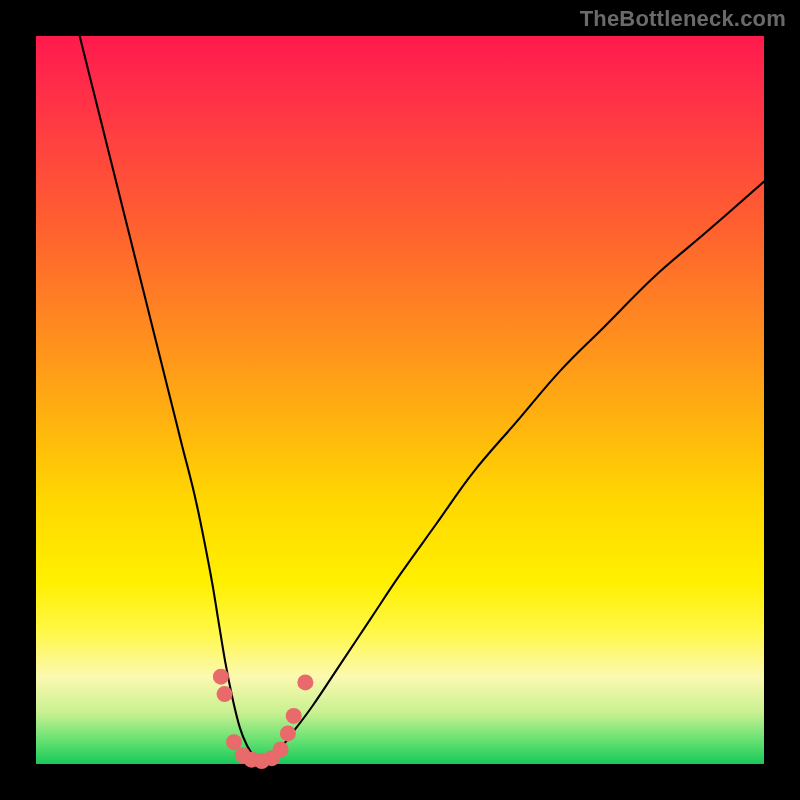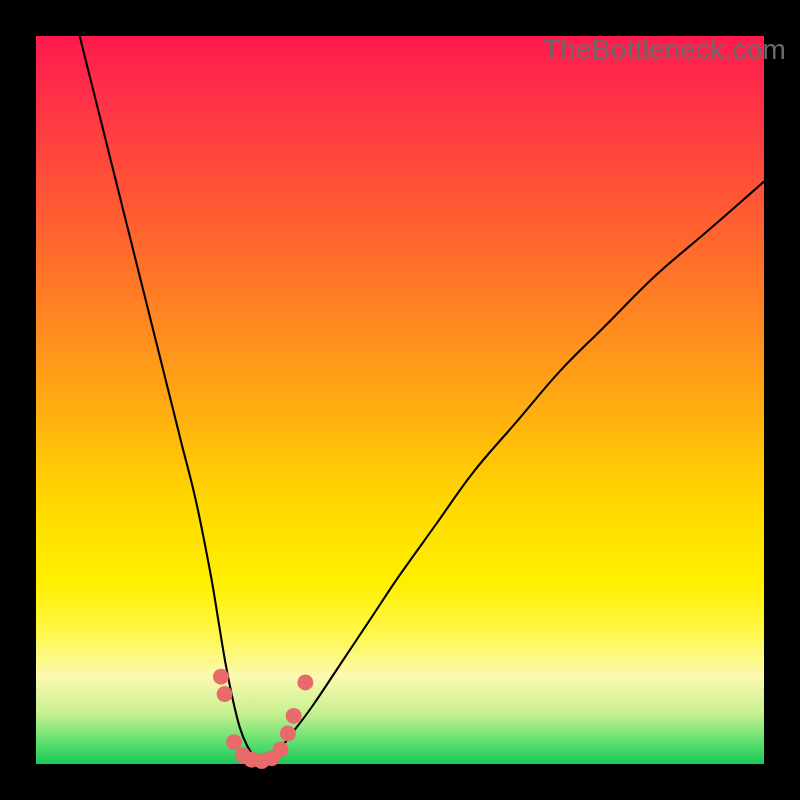--- a/index.html
+++ b/index.html
@@ -40,25 +40,24 @@
       #c8f090 93%,
       #5fe070 97%,
       #18c85a 100%
     );
   }
   .watermark {
     position: absolute;
     top: 6px;
     right: 14px;
     color: #6a6a6a;
-    font-size: 28px;
-    font-weight: 400;
+    font-size: 22px;
+    font-weight: 700;
     letter-spacing: 0.2px;
     user-select: none;
-    margin-top: 28px;
   }
   svg.curve {
     position: absolute;
     left: 0;
     top: 0;
     width: 728px;
     height: 728px;
     overflow: visible;
   }
   .curve-path {

